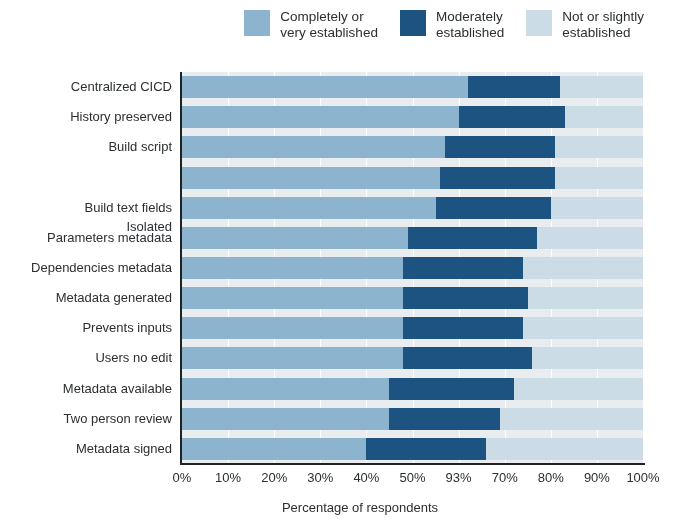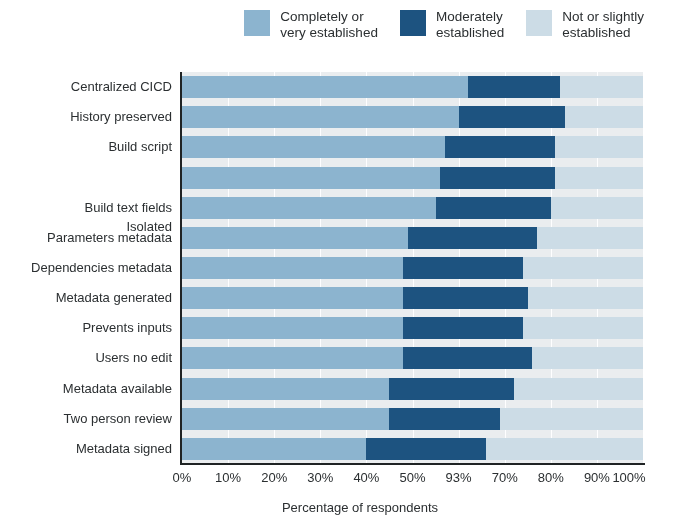--- a/index.html
+++ b/index.html
@@ -281,20 +281,20 @@
       <div class="xtick" style="left: 182px;">0%</div>
       <div class="xtick" style="left: 228.1px;">10%</div>
       <div class="xtick" style="left: 274.2px;">20%</div>
       <div class="xtick" style="left: 320.3px;">30%</div>
       <div class="xtick" style="left: 366.4px;">40%</div>
       <div class="xtick" style="left: 412.5px;">50%</div>
       <div class="xtick" style="left: 458.6px;">93%</div>
       <div class="xtick" style="left: 504.7px;">70%</div>
       <div class="xtick" style="left: 550.8px;">80%</div>
       <div class="xtick" style="left: 596.9px;">90%</div>
-      <div class="xtick" style="left: 629px;">100%</div>
+      <div class="xtick" style="left: 643px;">100%</div>
     </div>
 
   <div id="xaxis-title">
     <span>Percentage of respondents</span>
   </div>
 
 </div>
 
 </body></html>

